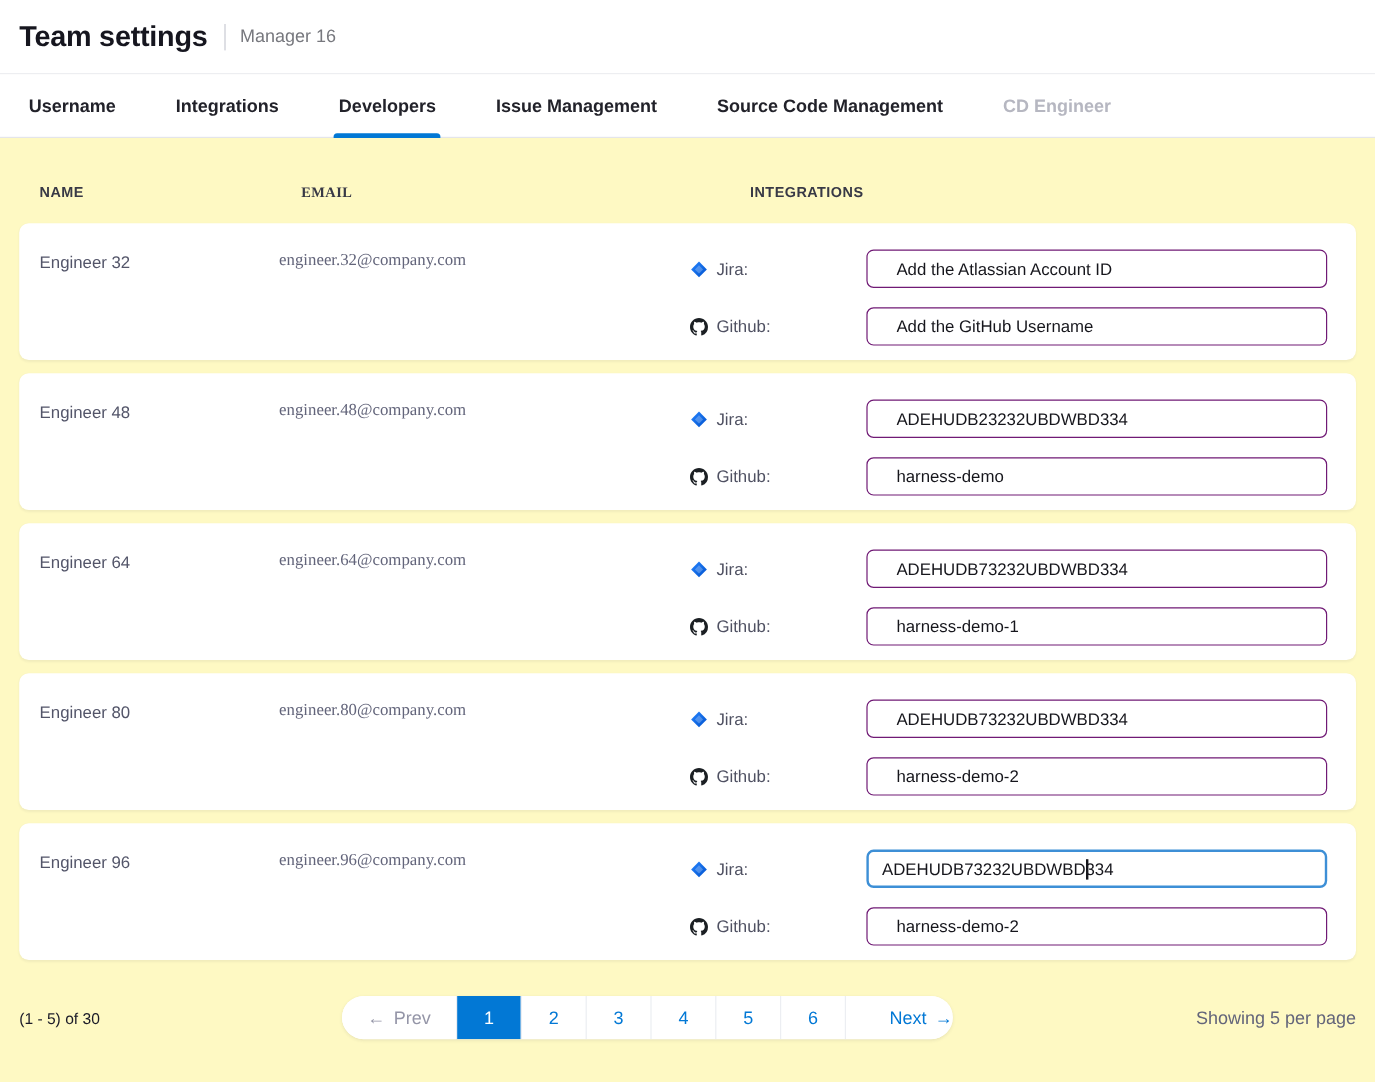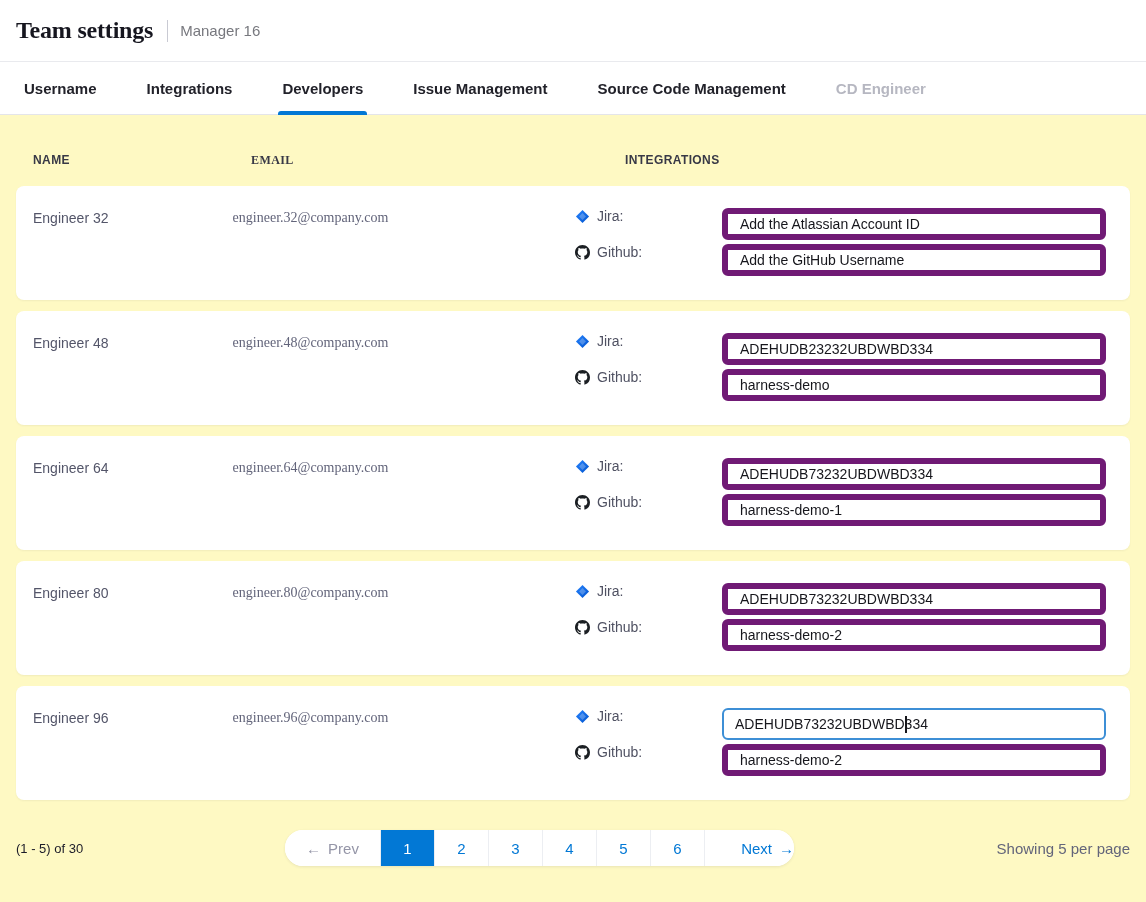--- a/index.html
+++ b/index.html
@@ -17,21 +17,20 @@
     display:flex;
     align-items:center;
     padding:0 16px;
     border-bottom:1px solid #e9eaee;
   }
   .page-title {
     font-size:24px;
     font-weight:bold;
     color:#16161f;
     letter-spacing:-0.2px;
-    font-family:Liberation Serif, serif;
   }
   .title-divider {
     width:1px; height:22px;
     background:#c9cad3;
     margin:0 12px 0 14px;
   }
   .page-subtitle {
     font-size:15px;
     color:#77787e;
   }
@@ -97,43 +96,43 @@
     display:flex;
   }
   .cell-text {
     font-size:14px;
     line-height:20px;
   }
   .name-text { color:#535569; }
   .email-text { color:#62647a; }
   .integration-line {
     display:flex;
-    align-items:flex-start;
-    margin-bottom:4px;
+    align-items:center;
+    margin-bottom:16px;
   }
   .int-label-group {
     width:147px;
     display:flex;
     align-items:center;
     gap:7px;
   }
   .int-label {
     font-size:14px;
     color:#4f5162;
   }
   .icon-box { width:15px; height:15px; display:inline-flex; }
   .icon-box svg { width:15px; height:15px; }
   .int-input-wrap { position:relative; width:384px; }
   .int-input {
     width:384px;
     height:32px;
-    border:6px solid #701a75;
+    border:1px solid #701a75;
     border-radius:6px;
     background:#fff;
-    padding:0 12px;
+    padding:0 24px;
     font-family:"Liberation Sans", sans-serif;
     font-size:14px;
     color:#16161c;
     outline:none;
   }
   .int-input.focused {
     border:2px solid #3d8fd6;
     padding:0 11px;
   }
   .caret {

